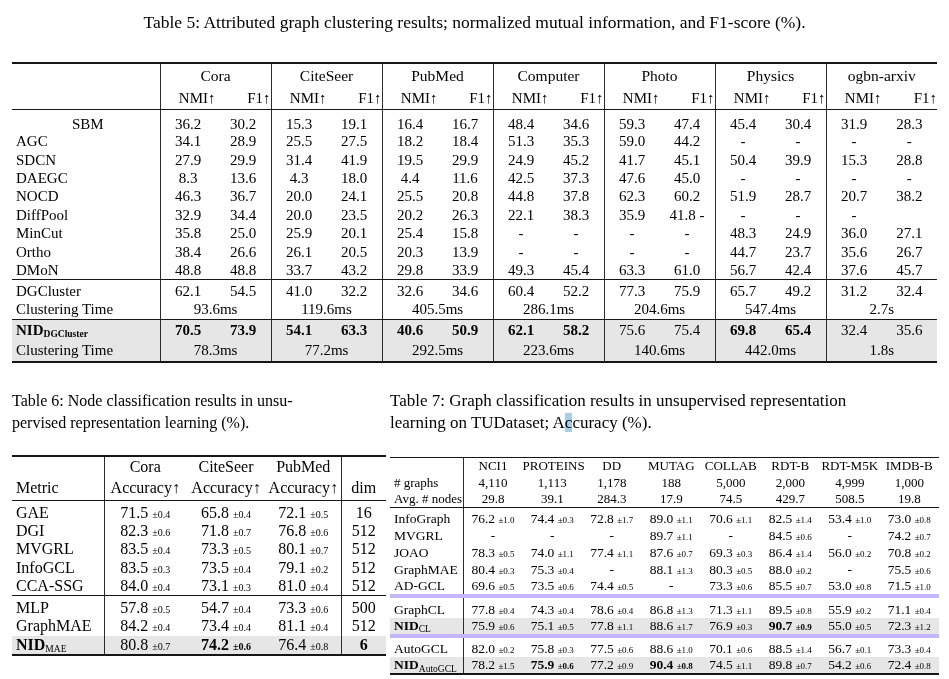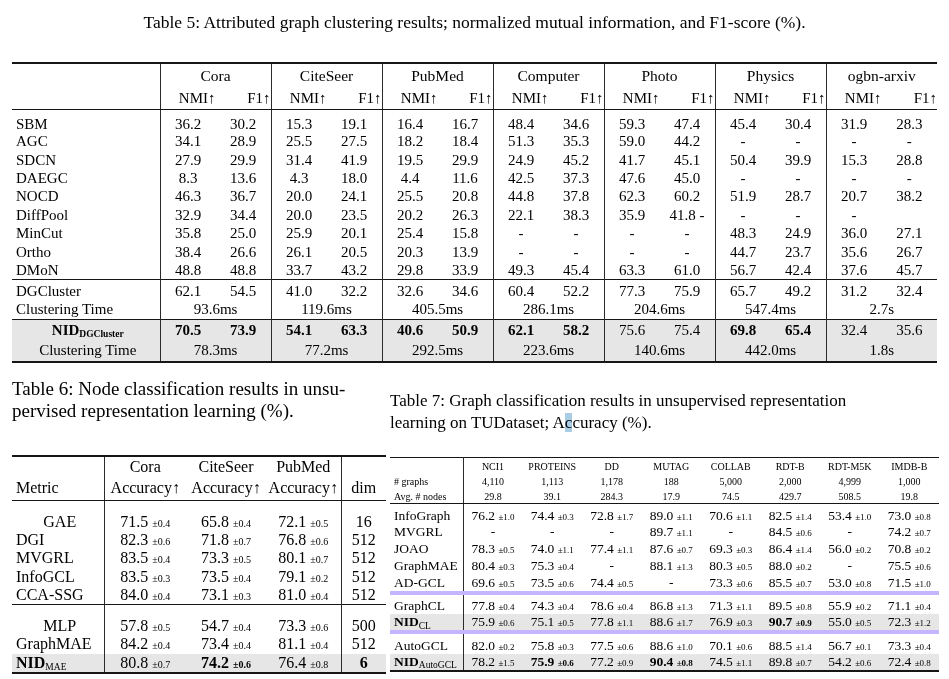--- a/index.html
+++ b/index.html
@@ -17,41 +17,41 @@
   .ls{font-size:9.5px;position:relative;top:2.5px;}
   .sel{background:var(--sel);}
 
   .cap5{position:absolute;top:12px;left:0;width:949px;text-align:center;font-size:17.5px;}
 
   .t5{position:absolute;left:12px;top:62px;width:925px;font-size:15px;
       border-top:2px solid #161616;border-bottom:2px solid #161616;}
   .t5 thead tr.rg th{height:25px;font-size:15.5px;}
   .t5 thead tr.rs th{height:21px;border-bottom:1.5px solid #161616;text-align:right;}
   .t5 td{height:18.4px;}
-  #t5-methods tr:first-child td{padding-top:6px;}
+  #t5-methods tr:first-child td{padding-top:6px;text-align:center;}
   #t5-methods{border-bottom:1px solid #161616;}
   #t5-dg td{height:19.5px;}
   #t5-dg tr:first-child td{padding-top:3px;}
   #t5-nid{border-top:1.5px solid #161616;}
-  #t5-nid td{height:21px;text-align:center;}
-
-  .cap6{position:absolute;left:12px;top:378px;width:378px;font-size:19px;line-height:22px;}
+  #t5-nid td{height:21px;}
+
+  .cap6{position:absolute;left:12px;top:390px;width:378px;font-size:16px;line-height:22px;}
   .t6{position:absolute;left:12px;top:455px;width:374px;font-size:16px;
       border-top:2px solid #161616;border-bottom:2px solid #161616;}
   .t6 thead tr:first-child th{height:20px;}
   .t6 thead tr:last-child th{height:24px;border-bottom:1.5px solid #161616;}
   .t6 td{height:18.5px;}
   .t6 .e{font-size:10px;}
   #t6-s1{border-bottom:1px solid #161616;}
-  #t6-s1 tr:first-child td,#t6-s2 tr:first-child td{padding-top:12px;text-align:center;}
+  #t6-s1 tr:first-child td,#t6-s2 tr:first-child td{padding-top:3px;}
 
   .cap7{position:absolute;left:390px;top:390px;width:559px;font-size:17px;line-height:22px;}
   .t7{position:absolute;left:390px;top:457px;width:549px;font-size:13.5px;
       border-top:1.5px solid #161616;border-bottom:2px solid #161616;}
-  .t7 thead th{font-size:10px;}
+  .t7 thead th{font-size:13px;}
   .t7 thead tr.r1 th{height:17px;}
   .t7 thead tr.r2 th,.t7 thead tr.r3 th{height:14.5px;}
   .t7 thead tr.r3 th{border-bottom:1.5px solid #161616;}
   .t7 td{height:17px;}
   .t7 .e{font-size:9px;}
   #t7-s1,#t7-s2{border-bottom:4px solid #c4b5fd;}
   #t7-s1 tr:first-child td,#t7-s2 tr:first-child td,#t7-s3 tr:first-child td{padding-top:3.5px;}
 </style>
 </head>
 <body style="--hl: #e6e6e6; --sel: #a9cde4;">

